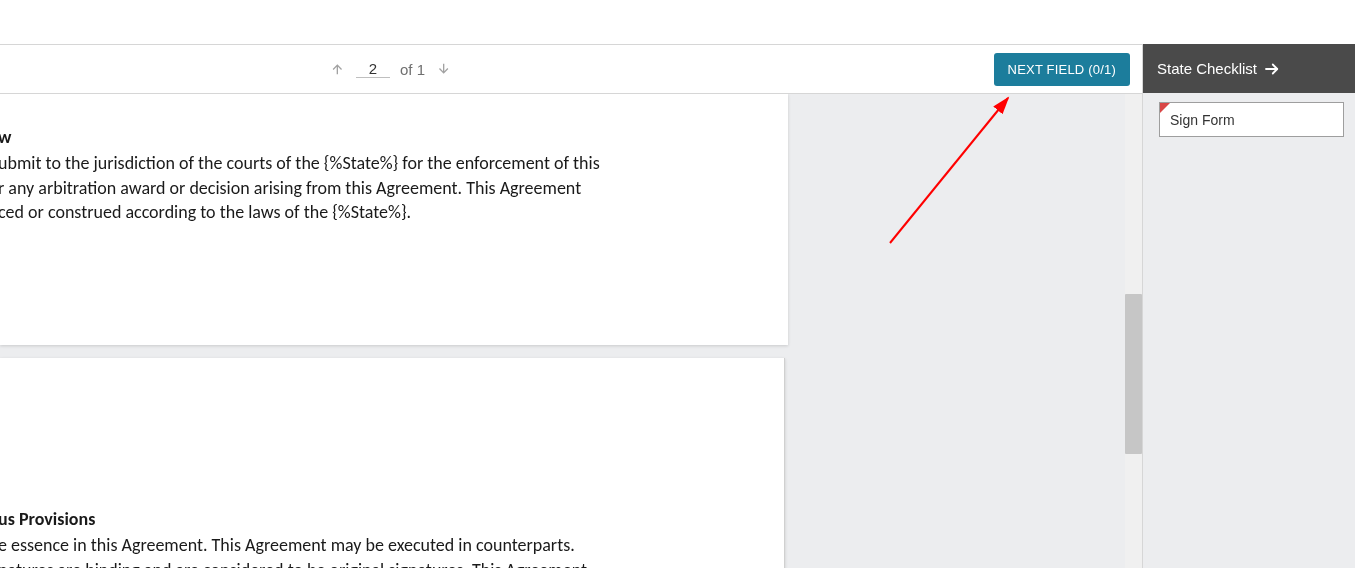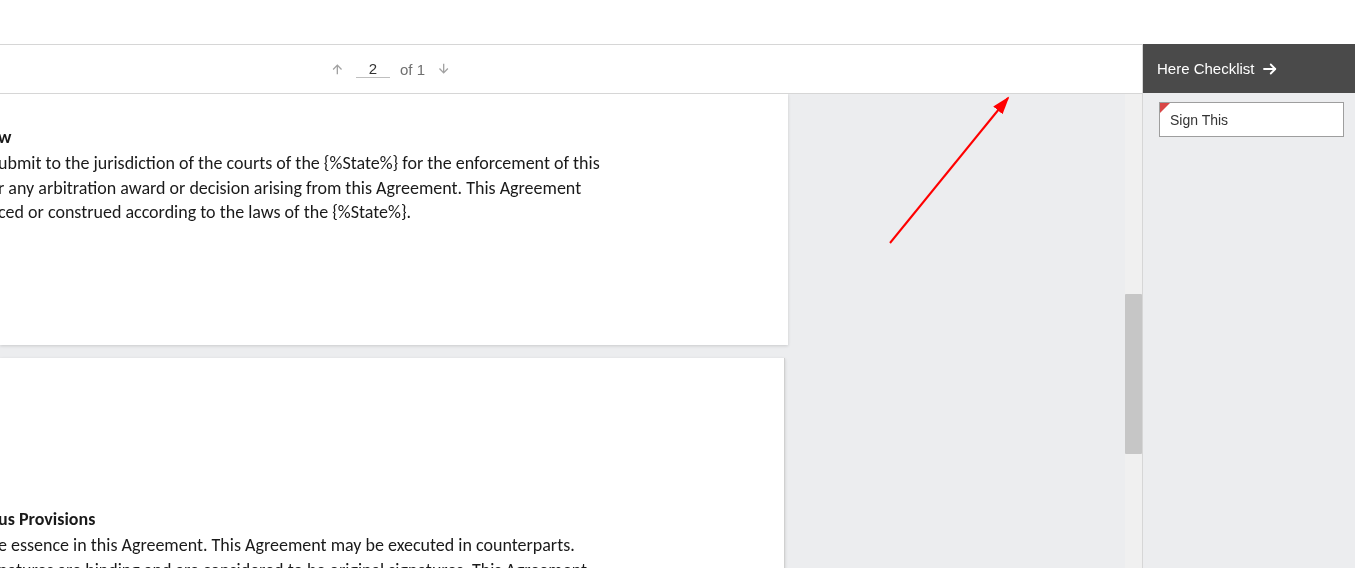--- a/index.html
+++ b/index.html
@@ -189,20 +189,21 @@
             </svg>
         </span>
         <input class="page-input" value="2" style="">
         <span>of 1</span>
         <span class="nav-arrow">
           <svg width="16" height="16" viewBox="0 0 24 24" fill="#a2a2a2">
               <path d="M12 4l-1.4 1.4L15.2 10H4v2h11.2l-4.6 4.6L12 18l7-7z" transform="rotate(90 12 12)"></path>
             </svg>
         </span>
       </div>
+      <button class="next-field-btn">NEXT FIELD (0/1)</button>
     </div>
 
     <div class="doc-scroll">
       <div class="page-block p1">
         <div class="heading-frag">w</div>
         <div class="body-text">ubmit to the jurisdiction of the courts of the {%State%} for the enforcement of this</div>
         <div class="body-text">r any arbitration award or decision arising from this Agreement. This Agreement</div>
         <div class="body-text">ced or construed according to the laws of the {%State%}.</div>
       </div>
       <div class="page-block p2">
@@ -224,26 +225,26 @@
           <path d="M0,0 L9,3 L0,6 Z" fill="#ff0000"></path>
         </marker>
       </defs>
       <line x1="10" y1="160" x2="128" y2="15" stroke="#ff0000" stroke-width="2" marker-end="url(#ah)"></line>
     </svg>
 
   </div>
 
   <div class="sidebar">
     <div class="sidebar-header">
-      <span>Here Checklist</span>
+      <span>State Checklist</span>
       <span class="arrow-icon">
         <svg width="18" height="18" viewBox="0 0 24 24" fill="none" stroke="#fff" stroke-width="2.4" stroke-linecap="round" stroke-linejoin="round">
             <line x1="4" y1="12" x2="19" y2="12"></line>
             <polyline points="13 6 19 12 13 18"></polyline>
           </svg>
       </span>
     </div>
     <div class="sign-here-box">
-      <span>Sign This</span>
+      <span>Sign Form</span>
     </div>
   </div>
 
 </div>
 
 </body></html>

